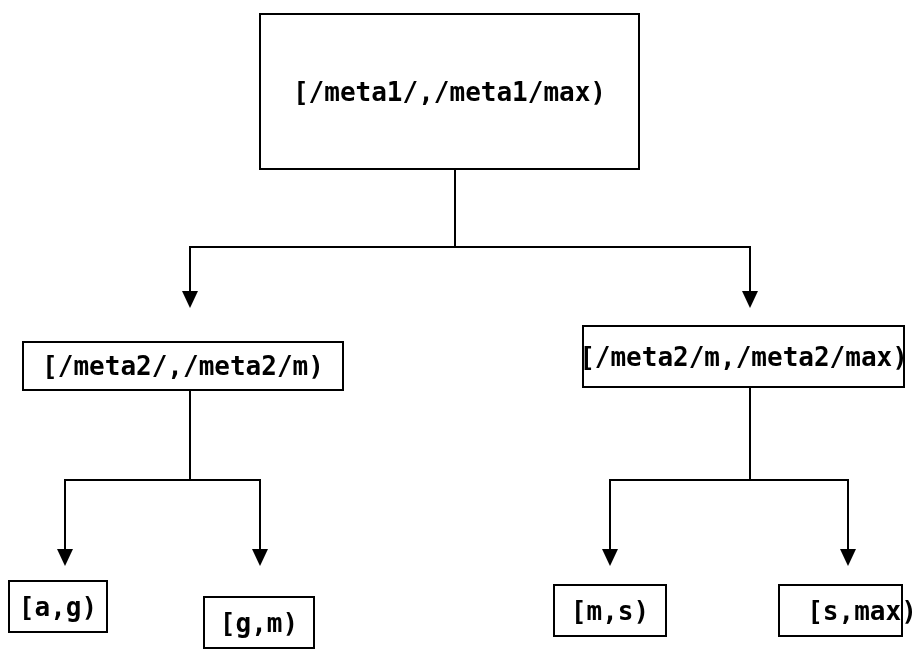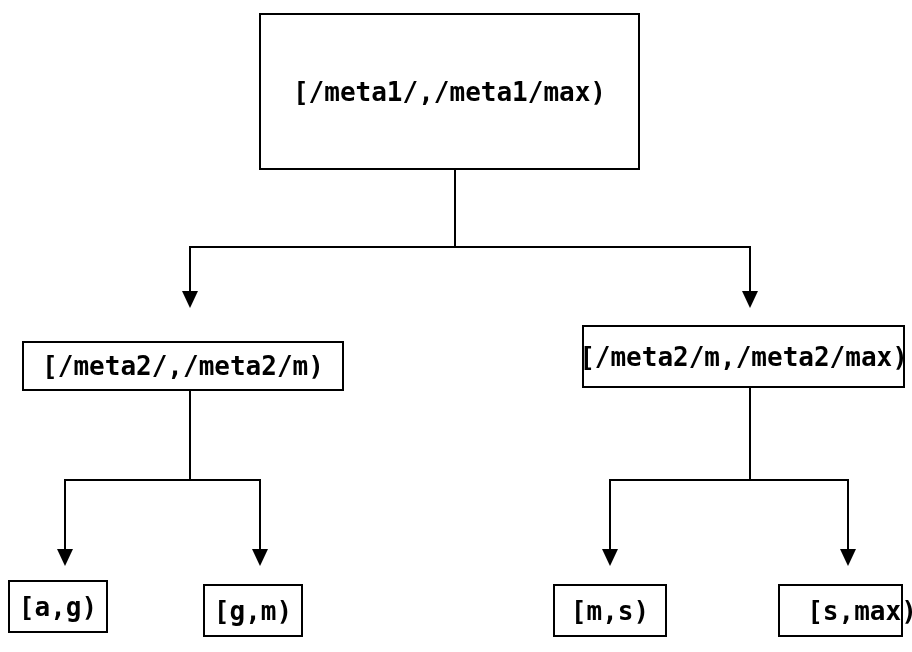--- a/index.html
+++ b/index.html
@@ -42,21 +42,21 @@
     justify-content: center;
     font-size: 26px;
     font-weight: bold;
     white-space: nowrap;
     letter-spacing: 0;
   }
   .node-root       { left: 259px; top: 13px;  width: 381px; height: 157px; }
   .node-left       { left: 22px;  top: 325px; width: 322px; height: 50px; margin-top: 16px; }
   .node-right      { left: 582px; top: 325px; width: 323px; height: 63px; }
   .node-leaf-ag    { left: 8px;   top: 580px; width: 100px; height: 53px; }
-  .node-leaf-gm    { left: 203px; top: 584px; width: 100px; height: 53px; }
+  .node-leaf-gm    { left: 203px; top: 596px; width: 112px; height: 53px; }
   .node-leaf-ms    { left: 553px; top: 584px; width: 114px; height: 53px; }
   .node-leaf-smax  { left: 778px; top: 584px; width: 125px; height: 53px; padding-left: 43px; }
 </style>
 </head>
 <body>
 
 <div class="canvas">
 
   <svg class="connectors" viewBox="0 0 912 652" aria-hidden="true">
 

